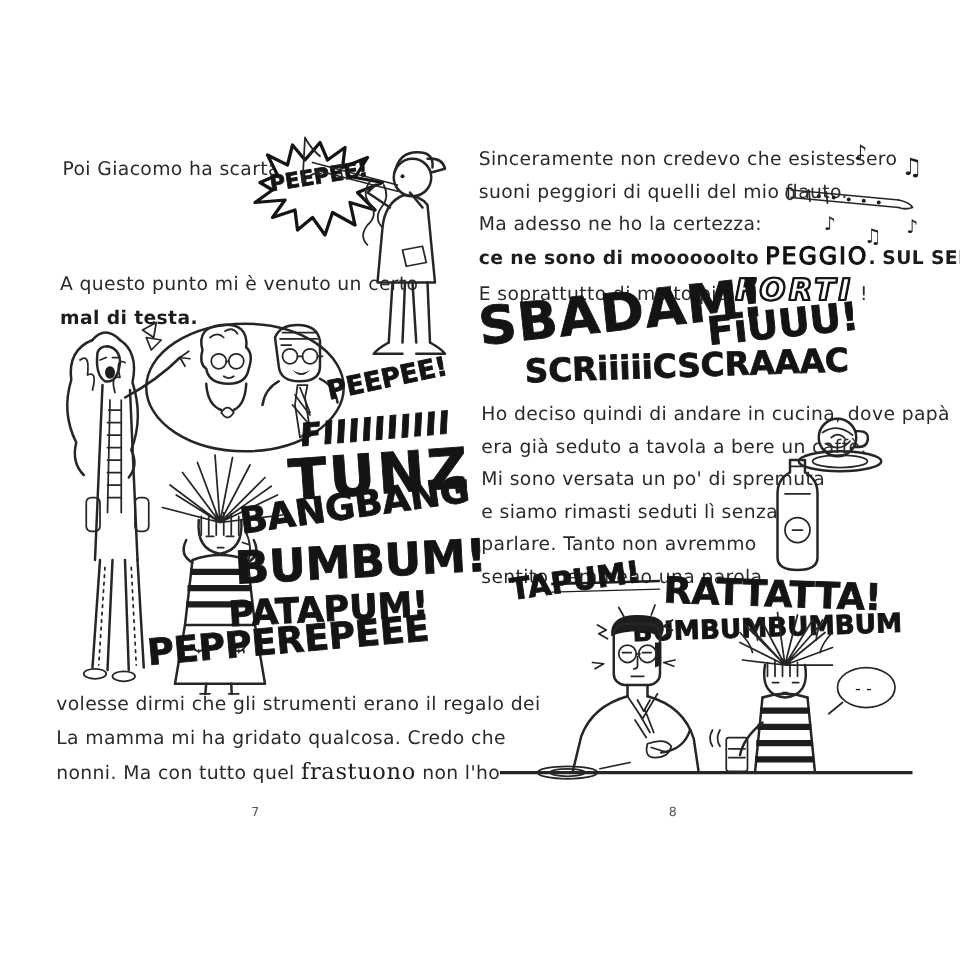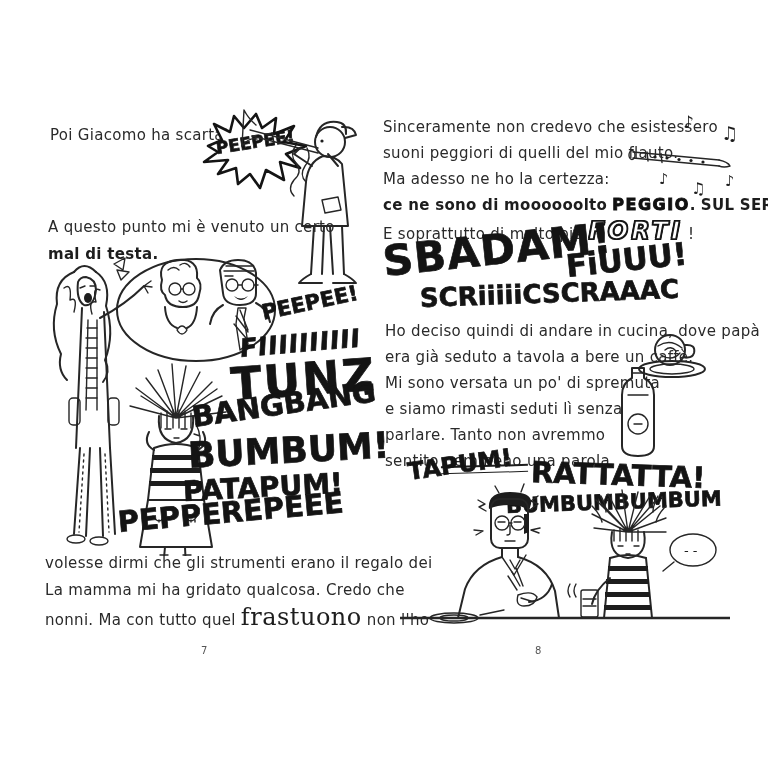--- a/index.html
+++ b/index.html
@@ -3,22 +3,22 @@
 <meta charset="utf-8">
 <style>
   html,body{margin:0;padding:0;background:#fff;}
   #book{position:relative;width:768px;height:768px;background:#ffffff;overflow:hidden;
         font-family:"DejaVu Sans",sans-serif;color:#2a2a2a;}
   .abs{position:absolute;}
   .body-text{font-size:15px;line-height:27px;letter-spacing:0.3px;white-space:nowrap;}
   .body-text .b{font-weight:bold;color:#1d1d1d;}
   .sfx{font-family:"DejaVu Sans",sans-serif;font-weight:900;color:#141414;white-space:nowrap;
        -webkit-text-stroke:0.7px #141414;transform-origin:left center;display:inline-block;}
-  .serif-word{font-family:"DejaVu Serif",serif;font-size:24px;letter-spacing:0.5px;color:#1d1d1d;}
-  .drippy{font-weight:700;font-size:16px;letter-spacing:1.5px;color:#111;
+  .serif-word{font-family:"DejaVu Serif",serif;font-size:18px;letter-spacing:0.5px;color:#1d1d1d;}
+  .drippy{font-weight:400;font-size:19px;letter-spacing:1.5px;color:#111;
           -webkit-text-stroke:0.9px #111;}
   .outline-word{font-weight:900;font-style:italic;font-size:24px;letter-spacing:3px;color:#fff;
           -webkit-text-stroke:1.6px #161616;text-shadow:1px 1px 0 #161616,-1px 1px 0 #161616,1px -1px 0 #161616,-1px -1px 0 #161616;}
   .scribble-underline{position:relative;}
   .scribble-underline::after{content:"";position:absolute;left:-3px;right:-6px;bottom:-3px;height:5px;
           border-top:2.2px solid #1d1d1d;border-bottom:1.6px solid #1d1d1d;transform:rotate(-1.5deg);}
   .pagenum{font-size:10px;color:#555;}
   svg{display:block;}
   .ink{stroke:#262626;fill:none;stroke-width:2;stroke-linecap:round;stroke-linejoin:round;}
   .ink-thin{stroke:#262626;fill:none;stroke-width:1.4;stroke-linecap:round;stroke-linejoin:round;}

